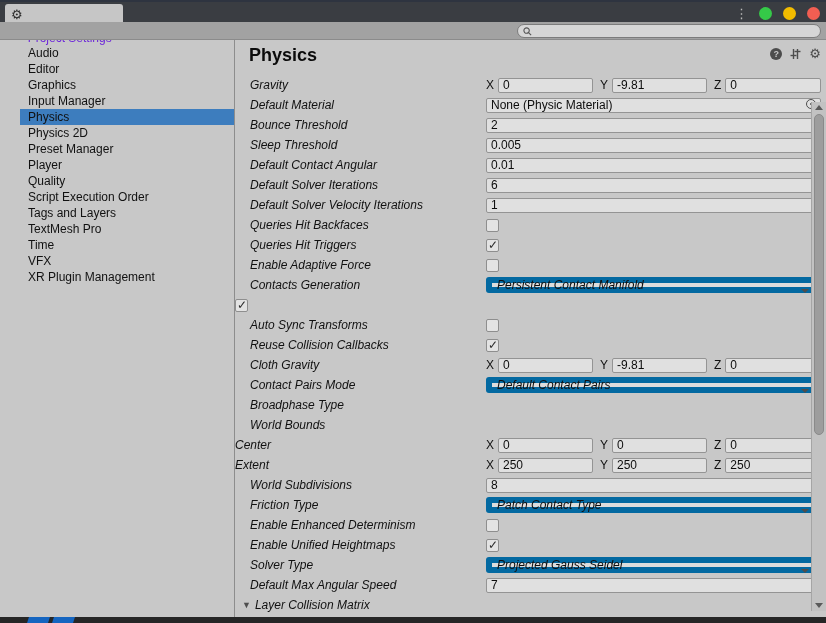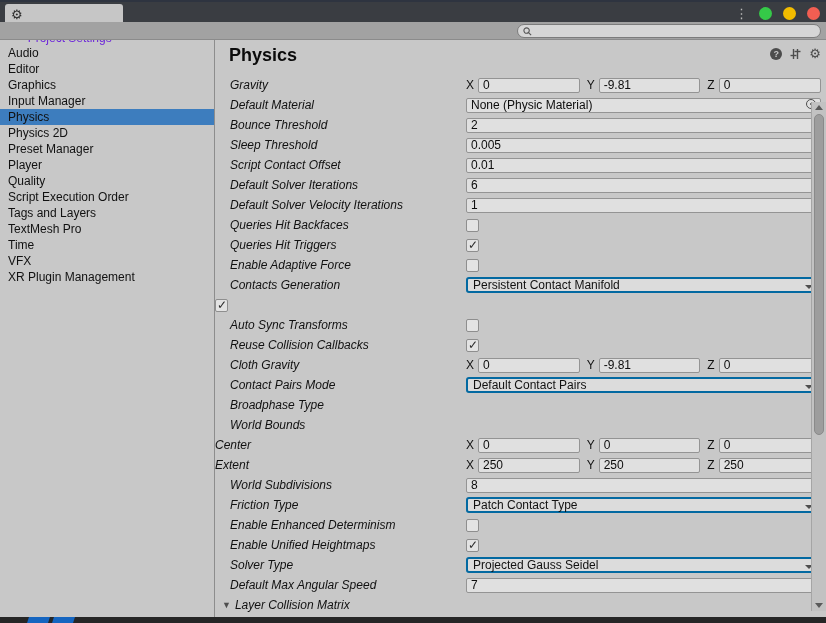--- a/index.html
+++ b/index.html
@@ -18,21 +18,21 @@
   .tabbar-right { position:absolute; right:6px; top:2px; height:18px; display:flex; align-items:center; gap:11px; }
   .menu-dots { color:#b9b9b9; font-size:13px; line-height:13px; cursor:pointer; }
   .light { width:13px; height:13px; border-radius:50%; }
   
   .searchrow { position:absolute; top:22px; left:0; right:0; height:18px; background:#a2a2a2; border-bottom:1px solid #8b8b8b; }
   .search { position:absolute; right:5px; top:2px; width:304px; height:14px; background:#d6d6d6;
             border:1px solid #7c7c7c; border-radius:8px; display:flex; align-items:center; padding:0 5px; gap:3px; }
   .search input { border:0; background:transparent; outline:none; flex:1; font-size:11px; height:12px;
                   font-family:"Liberation Sans", sans-serif; }
   
-  .content { position:absolute; top:40px; left:0; right:0; bottom:6px; display:flex; }
+  .content { position:absolute; top:40px; left:0; right:0; bottom:6px; display:flex;padding-left:20px; }
   .sidebar { width:215px; border-right:1px solid #8d8d8d; padding-top:5px; overflow:hidden; }
   .side-item { height:16px; line-height:16px; padding-left:8px; white-space:nowrap; cursor:pointer; }
   .side-item.selected { background:#3d7dbe; }
   .main { flex:1; position:relative; overflow:hidden; }
   .main-header { height:34px; padding:5px 0 0 14px; position:relative; }
   .main-title { font-size:18px; font-weight:bold; color:#0b0b0b; }
   .header-icons { position:absolute; top:7px; right:5px; display:flex; align-items:center; gap:7px; }
   .help-icon { width:12px; height:12px; border-radius:50%; background:#4c4c4c; color:#c8c8c8;
                font-size:9px; font-weight:bold; text-align:center; line-height:12px; cursor:pointer; }
   .icon-btn { cursor:pointer; display:flex; align-items:center; }
@@ -46,22 +46,22 @@
   .fold-arrow { font-size:9px; color:#4e4e4e; }
   .row-control { flex:1; display:flex; align-items:center; margin-right:5px; }
   .field { background:#e0e0e0; border:1px solid #949494; border-radius:2px; height:15px;
            line-height:13px; padding:0 4px; font-size:12px; color:#0c0c0c;
            white-space:nowrap; overflow:hidden; cursor:text; }
   .field.full { flex:1; display:flex; align-items:flex-start; }
   .axis-group { flex:1; display:flex; align-items:center; }
   .axis-group + .axis-group { margin-left:7px; }
   .axis-label { margin-right:4px; }
   .axis-group .field { flex:1; }
-  .dropdown { flex:1; background:#dcdcdc; border:2px solid #0369a1; border-radius:3px; height:16px;
-              display:flex; align-items:center; padding:0 5px 0 5px; position:relative; cursor:pointer; }
+  .dropdown { flex:1; background:#dcdcdc; border:6px solid #0369a1; border-radius:3px; height:16px;
+              display:flex; align-items:center; padding:0 5px 0 5px; position:relative; cursor:pointer;font-style:italic; }
   .dd-arrow { position:absolute; right:6px; top:6px; width:0; height:0;
               border-left:4px solid transparent; border-right:4px solid transparent; border-top:4px solid #4e4e4e; }
   .checkbox { width:13px; height:13px; background:#e3e3e3; border:1px solid #8e8e8e; border-radius:2px;
               position:relative; cursor:pointer; }
   .checkbox .check { position:absolute; top:-2px; left:1px; font-size:12px; color:#2e2e2e; line-height:14px; }
   .picker { margin-left:auto; width:10px; height:10px; border:1px solid #4e4e4e; border-radius:50%;
             position:relative; cursor:pointer; flex:none; }
   .picker::after { content:""; position:absolute; left:3px; top:3px; width:2px; height:2px;
                    background:#4e4e4e; border-radius:50%; }
   
@@ -177,21 +177,21 @@
           </div>
           <div class="row">
             <div class="row-label">Sleep Threshold</div>
             <div class="row-control">
               <div class="field full">
                 <span>0.005</span>
               </div>
             </div>
           </div>
           <div class="row">
-            <div class="row-label">Script Contact Offset</div>
+            <div class="row-label">Default Contact Angular</div>
             <div class="row-control">
               <div class="field full">
                 <span>0.01</span>
               </div>
             </div>
           </div>
           <div class="row">
             <div class="row-label">Default Solver Iterations</div>
             <div class="row-control">
               <div class="field full">

